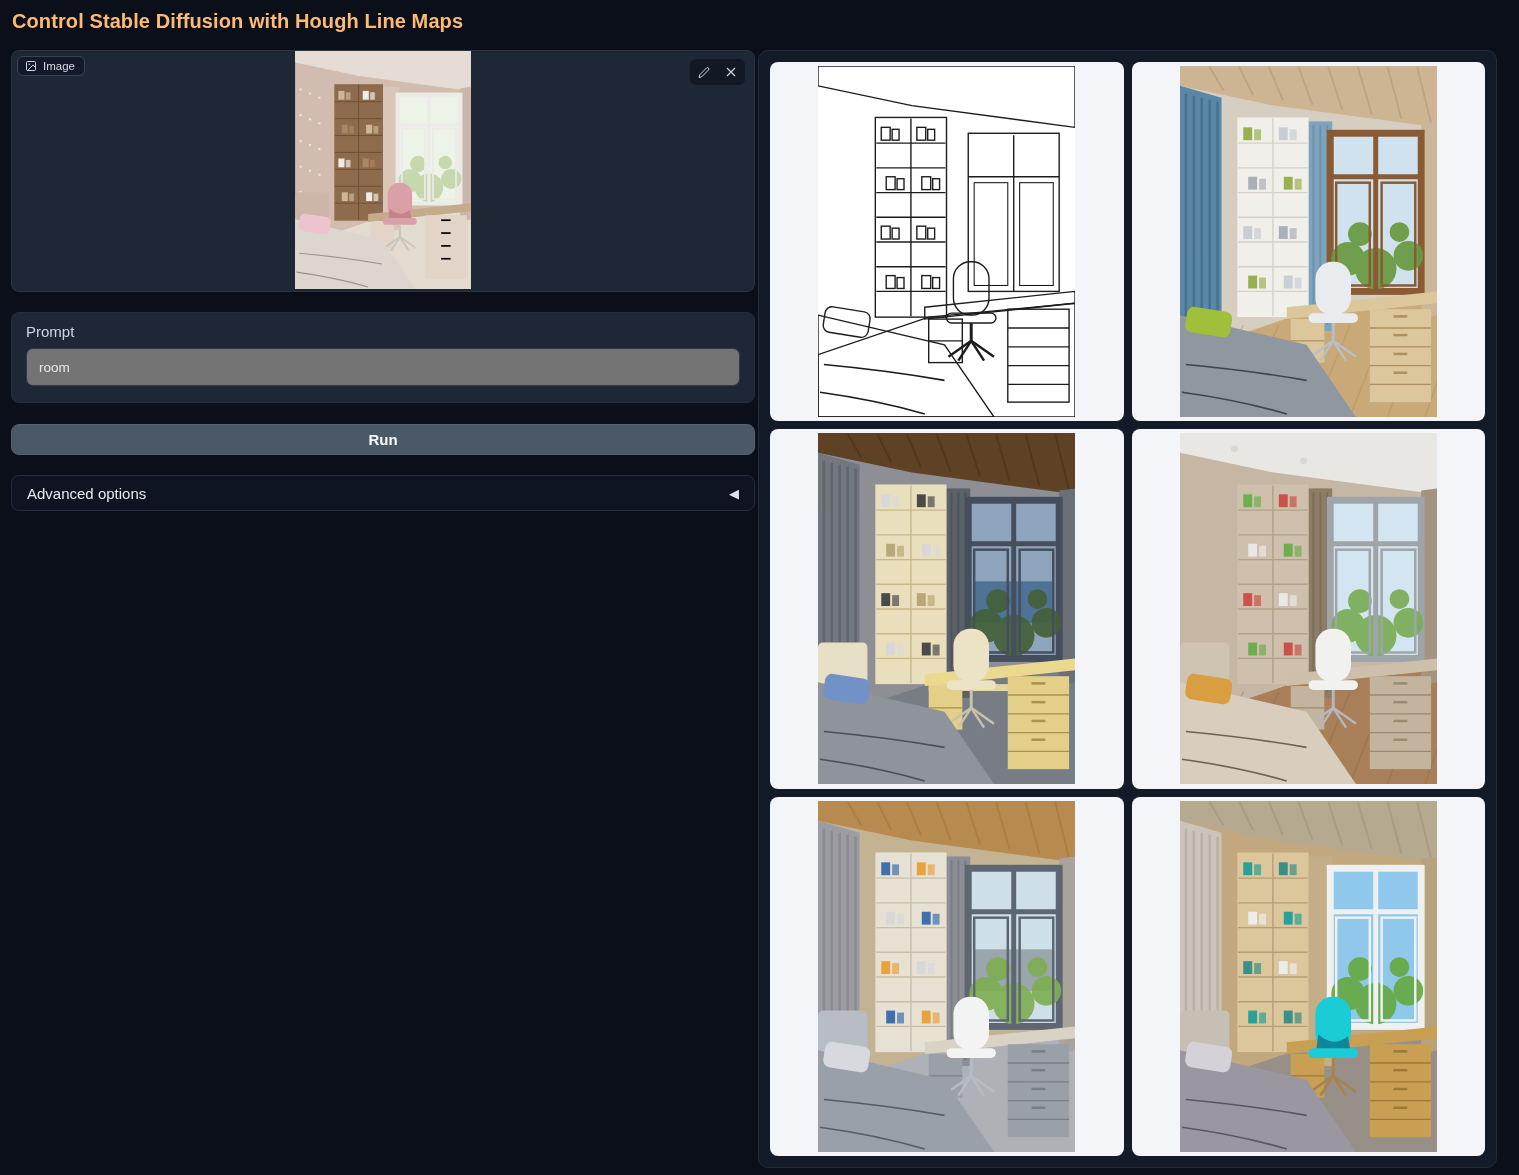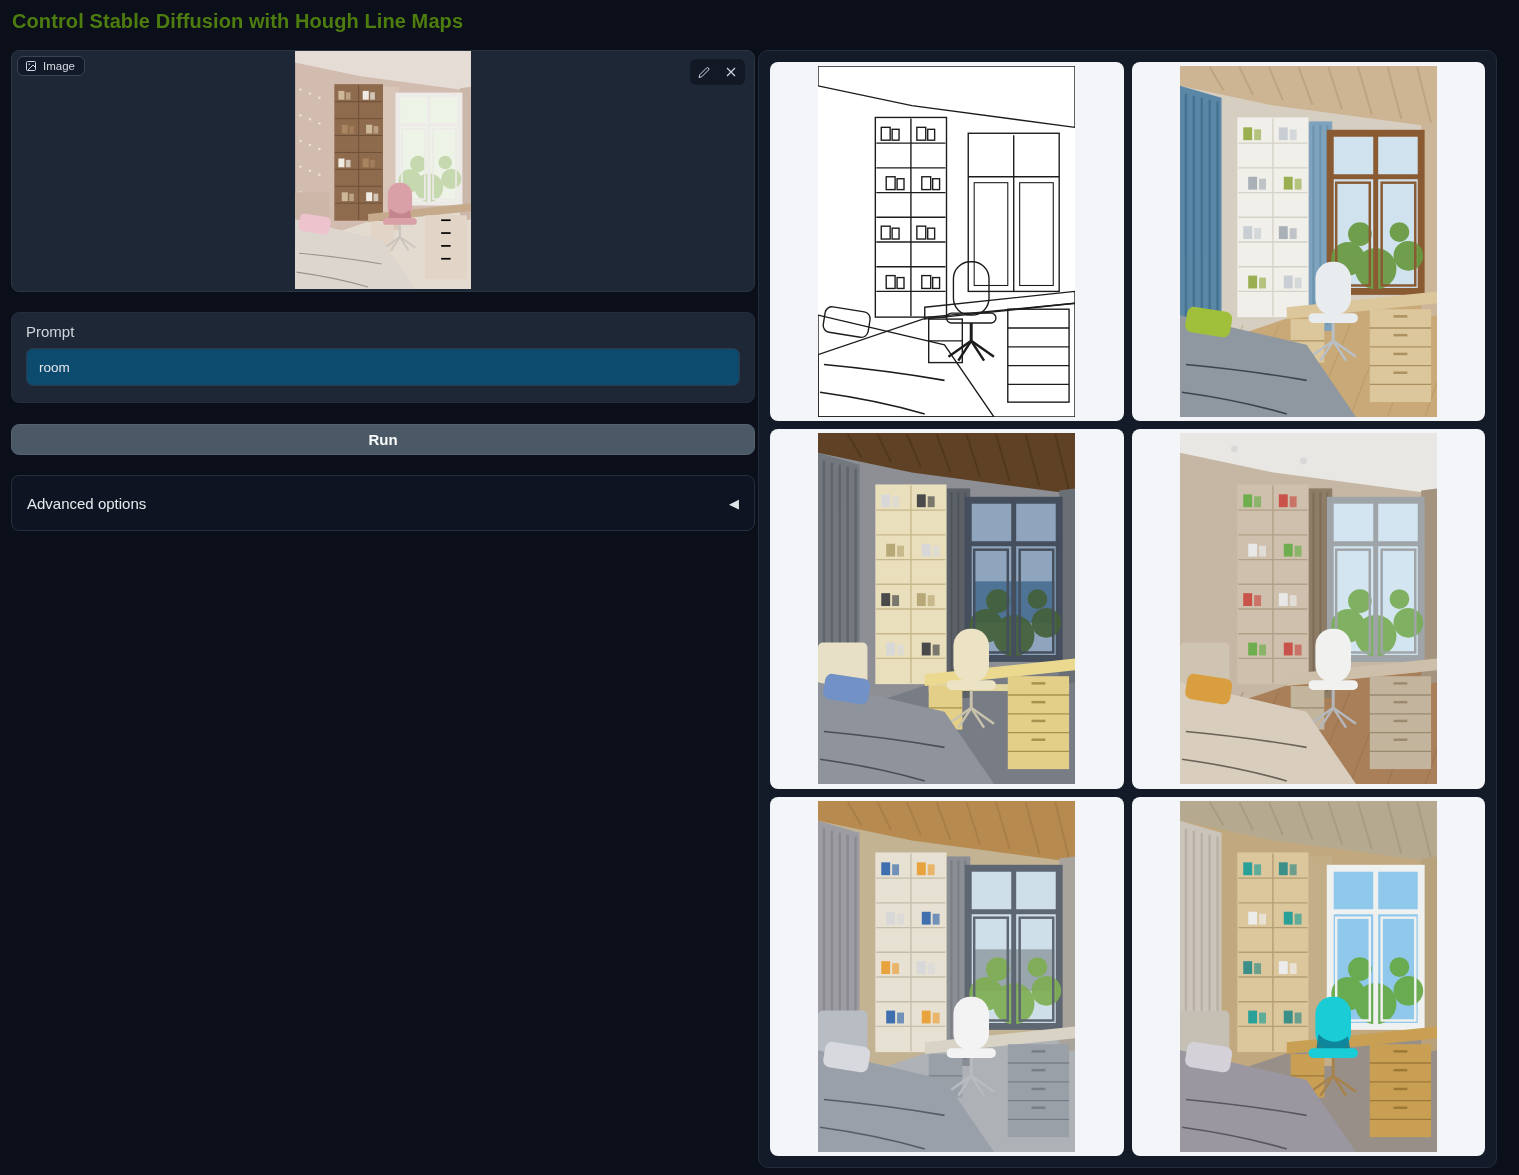--- a/index.html
+++ b/index.html
@@ -3,21 +3,21 @@
 <meta charset="utf-8">
 <style>
   * { box-sizing: border-box; }
   html,body { margin:0; padding:0; }
   body {
     width:1519px; height:1175px; overflow:hidden;
     background:#0b0f19; color:#f3f4f6;
     font-family:"Liberation Sans", sans-serif;
   }
   .page { padding:10px 11px; }
-  h1.title { font-size:20px; font-weight:700; margin:0 0 17px 1px; color:#4d7c0f; letter-spacing:.1px; }
+  h1.title { font-size:20px; font-weight:700; margin:0 0 17px 1px; color:#fdba74; letter-spacing:.1px; }
   .columns { display:flex; gap:3px; align-items:flex-start; }
   .left-col { width:744px; flex:none; }
 
   
   .image-panel {
     position:relative; height:242px; background:#1d2735;
     border:1px solid #2a3544; border-radius:8px;
     display:flex; justify-content:center; align-items:center; overflow:hidden;
   }
   .label-badge {
@@ -40,36 +40,36 @@
     font-family:inherit;
   }
 
   
   .prompt-panel {
     margin-top:20px; background:#1d2735; border-radius:8px;
     padding:10px 14px 16px; border:1px solid #232e3d;
   }
   .prompt-label { display:block; font-size:15px; color:#cfd5dd; margin-bottom:8px; }
   .prompt-input {
-    width:100%; height:38px; background:#0c4a6e; border:1px solid #2e3a4b;
+    width:100%; height:38px; background:#737373; border:1px solid #2e3a4b;
     border-radius:7px; padding:0 12px; color:#e5e7eb; font-size:13.5px;
     font-family:inherit; outline:none;
   }
 
   
   .run-btn {
     margin-top:21px; width:100%; height:31px;
     background:#4b5866; border:1px solid #55626f; border-radius:8px;
     color:#f9fafb; font-weight:700; font-size:15px; cursor:pointer;
     font-family:inherit;
   }
 
   
   .accordion {
-    margin-top:20px; height:56px; background:#0e1421;
+    margin-top:20px; height:36px; background:#0e1421;
     border:1px solid #242e3e; border-radius:8px;
     display:flex; align-items:center; justify-content:space-between;
     padding:0 15px; font-size:15px; color:#e8eaee; cursor:pointer;
   }
   .accordion .arrow { font-size:13px; color:#e0e3e8; }
 
   
   .gallery {
     width:739px; height:1118px; background:#141b28;
     border:1px solid #222c3c; border-radius:10px; padding:11px;

